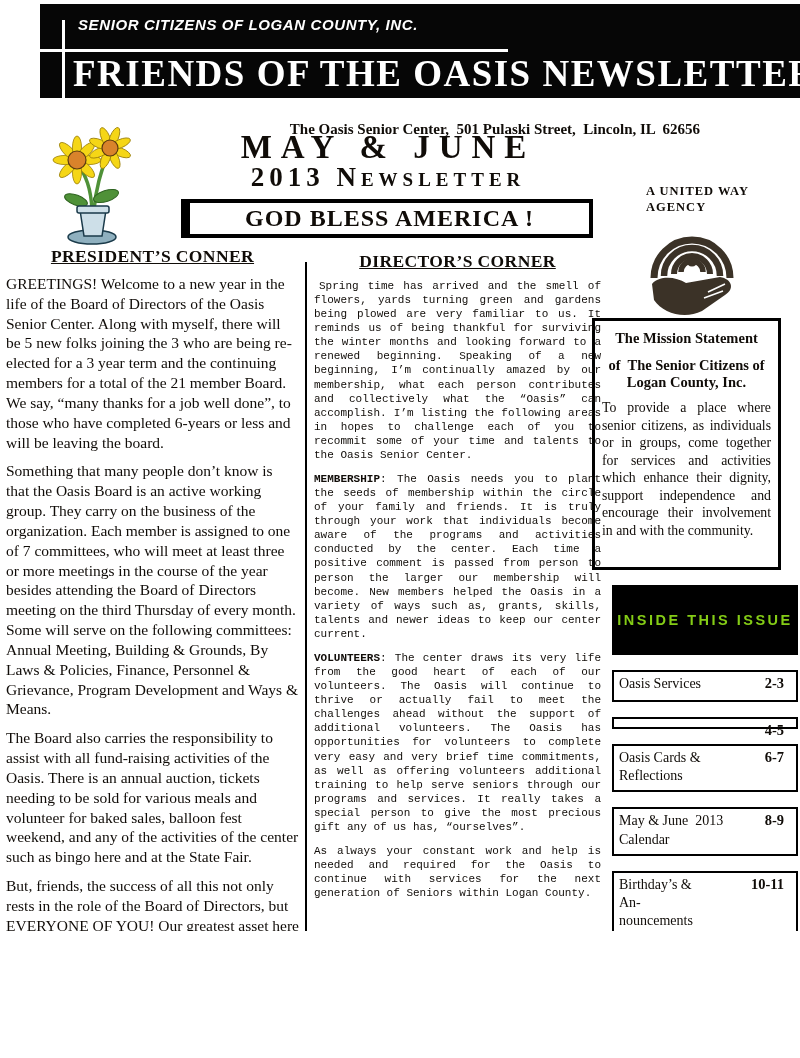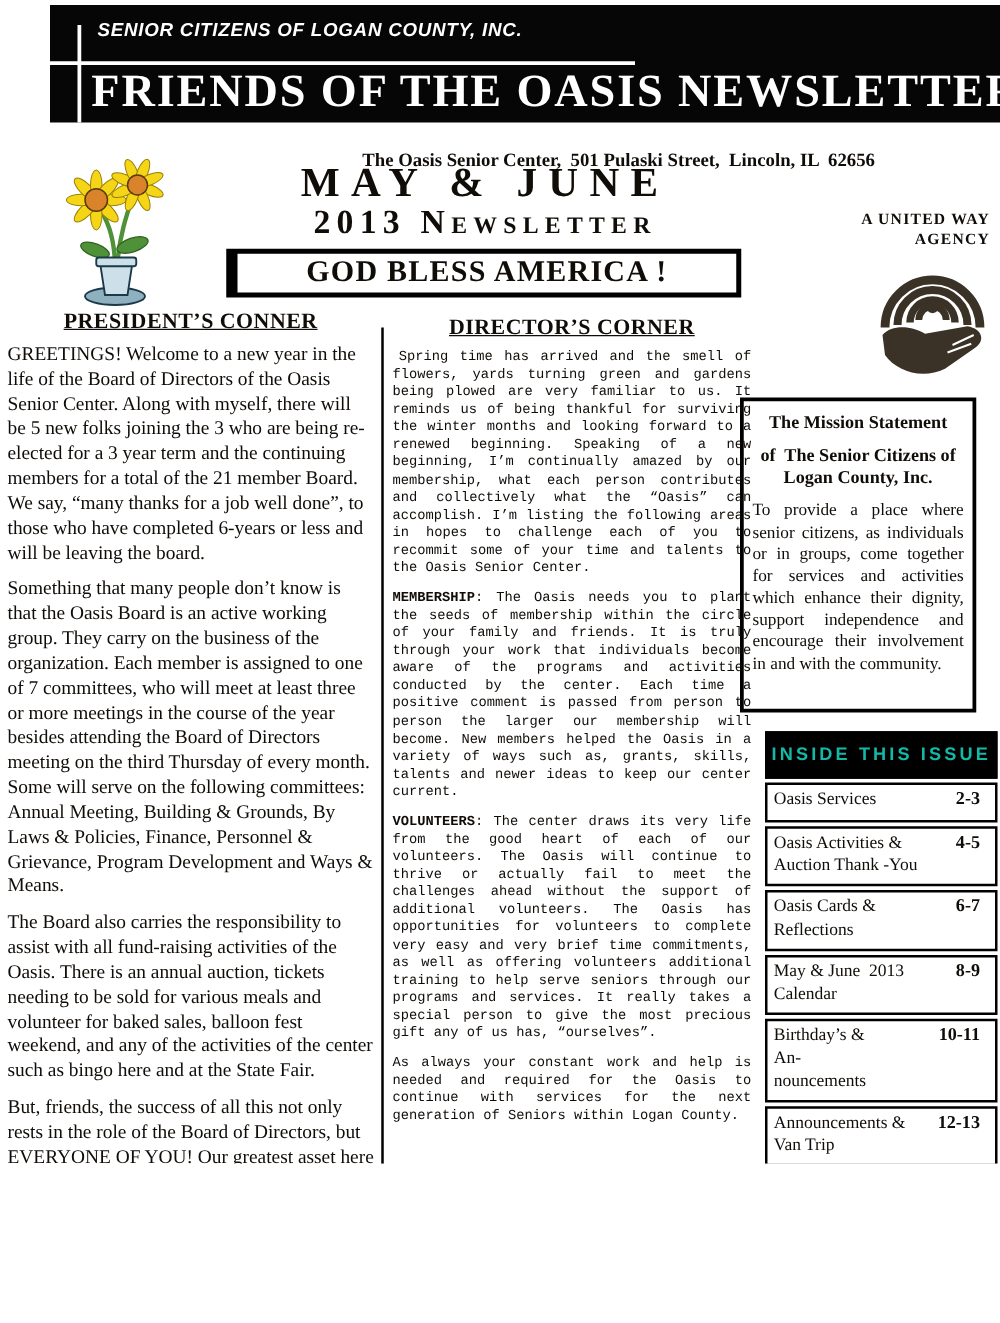--- a/index.html
+++ b/index.html
@@ -29,21 +29,21 @@
                  font-weight:bold; font-size:33px; letter-spacing:9px; }
   .issue-line2 { position:absolute; left:180px; top:162px; width:416px; text-align:center;
                  font-weight:bold; font-size:27px; letter-spacing:5px; font-variant:small-caps; }
   .god-box { position:absolute; left:181px; top:199px; width:399px; height:31px;
              border:4px solid #000; border-left-width:9px;
              display:flex; align-items:center; justify-content:center; }
   .god-text { font-weight:bold; font-size:24px; letter-spacing:1px; white-space:pre; }
 
   .sunflower-wrap { position:absolute; left:48px; top:118px; width:88px; height:128px; }
 
-  .uw-wrap { position:absolute; left:646px; top:168px; width:146px; text-align:right; }
+  .uw-wrap { position:absolute; left:646px; top:184px; width:146px; text-align:left; }
   .uw-line { font-weight:bold; font-size:12.5px; letter-spacing:1px; line-height:1.25; }
   .uw-logo { margin-top:5px; }
 
   
   .col-heading { text-align:center; font-weight:bold; font-size:17.5px;
                  text-decoration:underline; letter-spacing:.4px; margin:0 0 7px 0; }
   .col-left { position:absolute; left:6px; top:246px; width:293px; }
   .col-left p { margin:0 0 9px 0; font-size:15.5px; line-height:1.28; text-align:left; }
   .col-mid { position:absolute; left:314px; top:251px; width:287px; }
   .col-mid p { margin:0 0 10px 0; font-size:11px; line-height:1.28; text-align:justify;font-family:Liberation Mono, monospace; }
@@ -53,24 +53,24 @@
 
   
   .mission { position:absolute; left:592px; top:318px; width:169px; height:228px;
              border:3px solid #000; padding:9px 7px; }
   .mission-t { text-align:center; font-weight:bold; font-size:14.5px; line-height:1.22; white-space:pre; }
   .mission-t1 { margin-bottom:9px; }
   .mission-body { margin-top:7px; font-size:13.8px; line-height:1.27; text-align:justify; }
 
   
   .toc { position:absolute; left:612px; top:585px; width:186px; }
-  .toc-header { box-sizing:border-box; border:2px solid #000; background:#000; color:#14b8a6;
+  .toc-header { box-sizing:border-box; border:2px solid #000; background:#000; color:#84cc16;
                 text-align:center; font-family:"Liberation Sans", sans-serif; font-weight:bold;
-                font-size:14.5px; letter-spacing:2.5px; padding:9px 0; }
-  .toc-row { box-sizing:border-box; position:relative; border:2px solid #000; margin-top:3px;
+                font-size:14.5px; letter-spacing:2.5px; padding:25px 0; }
+  .toc-row { box-sizing:border-box; position:relative; border:2px solid #000; margin-top:15px;
              padding:3px 36px 5px 5px; }
   .toc-label { font-size:14px; line-height:1.3; white-space:pre-wrap; }
   .toc-pages { position:absolute; right:12px; top:3px; font-weight:bold; font-size:14.5px; }
   .toc-row:nth-of-type(2) { min-height:32px; }
   .toc-row:nth-of-type(8) { min-height:38px; }
   .toc-row:nth-of-type(9) { min-height:36px; }
   .toc-row:nth-of-type(10) { min-height:74px; }
   .toc-row:nth-of-type(10) .toc-label { line-height:1.55; }
 </style>
 </head>
@@ -173,22 +173,20 @@
 
   </div>
 
   <div class="toc">
     <div class="toc-header">INSIDE THIS ISSUE</div>
     <div class="toc-row">
       <div class="toc-label">Oasis Services</div>
       <div class="toc-pages">2-3</div>
     </div>
     <div class="toc-row">
-      <div class="toc-label">Oasis Activities &amp;
-Auction Thank -You</div>
       <div class="toc-pages">4-5</div>
     </div>
     <div class="toc-row">
       <div class="toc-label">Oasis Cards &amp;
 Reflections</div>
       <div class="toc-pages">6-7</div>
     </div>
     <div class="toc-row">
       <div class="toc-label">May &amp; June  2013
 Calendar</div>

